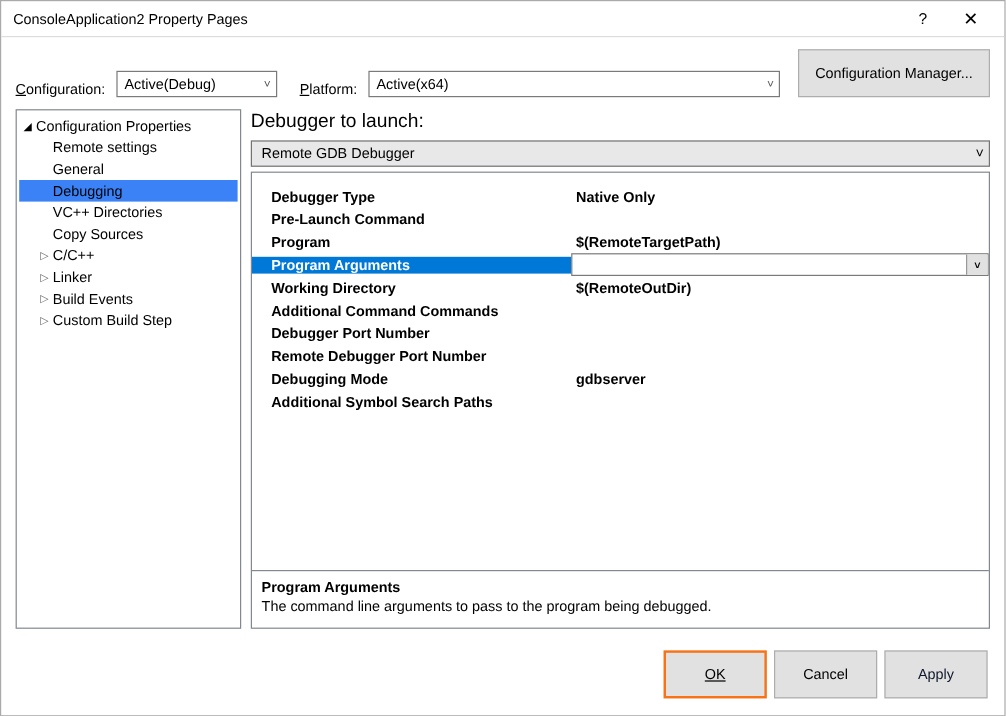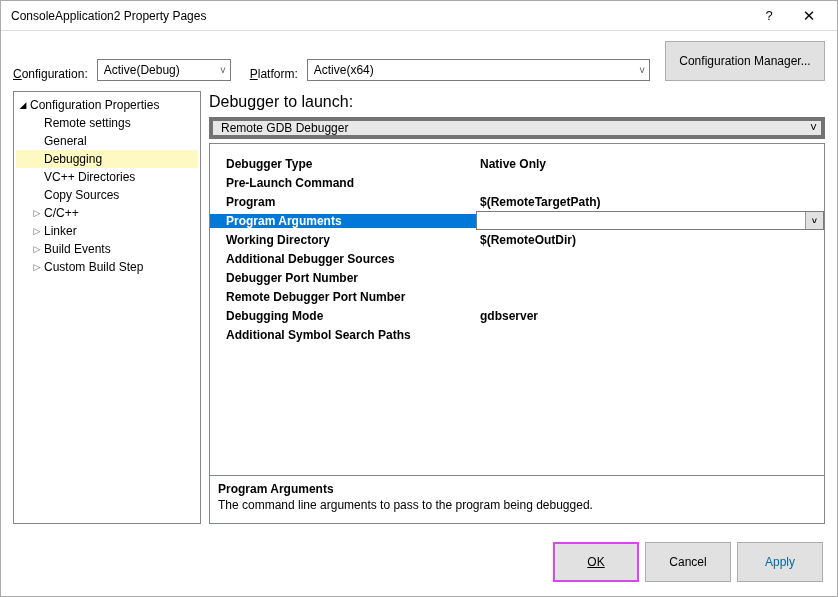--- a/index.html
+++ b/index.html
@@ -8,33 +8,33 @@
 .titlebar-title { flex: 1; font-size: 12px; }
 .titlebar-btn { width: 40px; height: 28px; display: flex; align-items: center; justify-content: center; font-size: 14px; cursor: default; }
 .titlebar-btn.help { font-size: 13px; }
 .titlebar-btn.close { font-size: 15px; }
 .config-row { display: flex; align-items: flex-end; gap: 9px; padding: 10px 12px; }
 .lbl { font-size: 12px; }
 .underline { text-decoration: underline; }
 .combo { display: flex; align-items: center; justify-content: space-between; border: 1px solid #7a7a7a; height: 22px; padding: 0 4px 0 6px; font-size: 12px; background: #fff; }
 .combo .chev { font-size: 10px; color: #555; }
 .btn { border: 1px solid #adadad; background: #e1e1e1; height: 40px; padding: 0 10px; font-size: 12px; display: flex; align-items: center; justify-content: center; }
-.btn.default { border: 2px solid #d946ef; text-decoration: underline; }
-.btn:disabled, .btn.disabled { color: #0369a1; }
+.btn.default { border: 2px solid #f97316; text-decoration: underline; }
+.btn:disabled, .btn.disabled { color: #0f172a; }
 .main { flex: 1; display: flex; padding: 0 12px 8px 12px; gap: 8px; min-height: 0; }
 .tree { width: 188px; border: 1px solid #828790; background: #fff; padding: 4px 2px; overflow: hidden; }
 .tree-row { display: flex; align-items: center; height: 18px; font-size: 12px; padding: 0 2px; }
-.tree-row.selected { background: #fef9c3; }
+.tree-row.selected { background: #3b82f6; }
 .tree-arrow { width: 14px; display: inline-flex; align-items: center; justify-content: center; font-size: 9px; color: #666; }
 .tree-arrow.expanded { color: #000; }
 .tree-indent0 { padding-left: 0; }
 .tree-indent1 { padding-left: 14px; }
 .rightcol { flex: 1; display: flex; flex-direction: column; gap: 4px; min-width: 0; }
 .launch-label { font-size: 16px; padding: 2px 0; }
-.launch-combo { display: flex; align-items: center; justify-content: space-between; border: 4px solid #737373; background: #e8e8e8; height: 22px; padding: 0 4px 0 8px; font-size: 12px; }
+.launch-combo { display: flex; align-items: center; justify-content: space-between; border: 1px solid #737373; background: #e8e8e8; height: 22px; padding: 0 4px 0 8px; font-size: 12px; }
 .propgrid-wrap { flex: 1; display: flex; flex-direction: column; border: 1px solid #828790; background: #fff; min-height: 0; }
 .propgrid { flex: 1; overflow: auto; padding-top: 10px; }
 .prop-row { display: flex; height: 19px; align-items: center; font-size: 12px; font-weight: bold; }
 .prop-row.selected .prop-label { background: #0078d7; color: #fff; }
 .prop-label { width: 266px; padding-left: 16px; }
 .prop-value { flex: 1; padding-left: 4px; }
 .prop-row.selected .prop-value { border: 1px solid #7a7a7a; height: 19px; display: flex; align-items: center; position: relative; }
 .prop-row.selected .prop-dd { position: absolute; right: 0; top: 0; width: 18px; height: 17px; border-left: 1px solid #999; background: #e1e1e1; display: flex; align-items: center; justify-content: center; font-size: 9px; }
 .desc-panel { border-top: 1px solid #828790; padding: 6px 8px; height: 48px; }
 .desc-title { font-weight: bold; font-size: 12px; margin-bottom: 2px; }
@@ -135,21 +135,21 @@
             <div class="prop-label">Program Arguments</div>
             <div class="prop-value">
               <div class="prop-dd">˅</div>
             </div>
           </div>
           <div class="prop-row">
             <div class="prop-label">Working Directory</div>
             <div class="prop-value">$(RemoteOutDir)</div>
           </div>
           <div class="prop-row">
-            <div class="prop-label">Additional Debugger Sources</div>
+            <div class="prop-label">Additional Command Commands</div>
             <div class="prop-value"></div>
           </div>
           <div class="prop-row">
             <div class="prop-label">Debugger Port Number</div>
             <div class="prop-value"></div>
           </div>
           <div class="prop-row">
             <div class="prop-label">Remote Debugger Port Number</div>
             <div class="prop-value"></div>
           </div>

